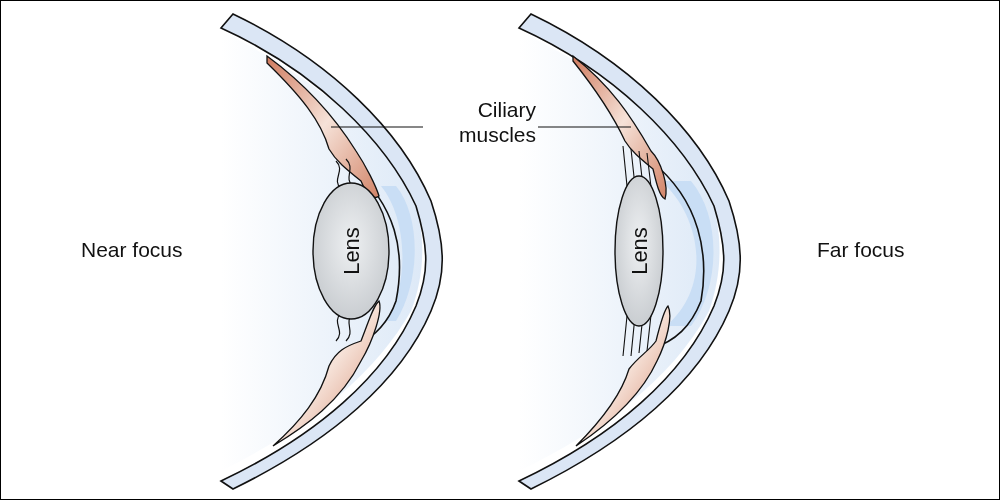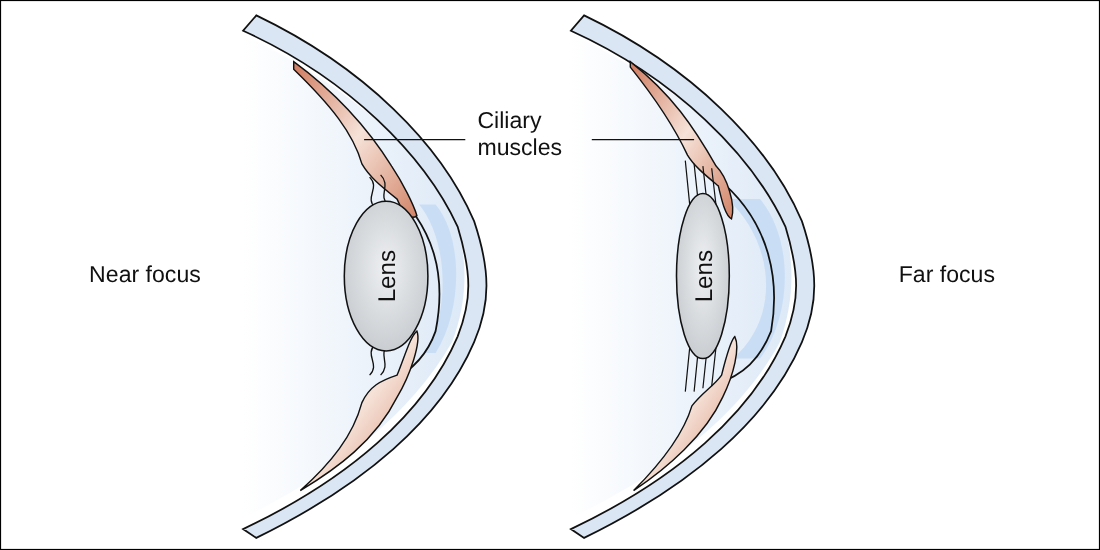--- a/index.html
+++ b/index.html
@@ -2,21 +2,21 @@
 <html><head>
 <meta charset="utf-8">
 <style>
   html, body { margin: 0; padding: 0; background: #ffffff; }
   body { width: 1000px; height: 500px; overflow: hidden; }
   .frame { position: relative; width: 998px; height: 498px; border: 1px solid #000; background: #fff; }
   svg { position: absolute; left: 0; top: 0; }
   .lbl { position: absolute; font-family: "Liberation Sans", sans-serif; color: #111; font-size: 21px; line-height: 1.2; }
   .near { left: 80px; top: 236px; }
   .far { left: 816px; top: 236px; }
-  .cil { left: 433px; top: 96px; text-align: left; }
+  .cil { left: 458px; top: 96px; text-align: right; }
   .lens-txt { font-family: "Liberation Sans", sans-serif; font-size: 22px; fill: #111; }
 </style>
 </head>
 <body>
 
 <div class="frame">
   <svg width="1000" height="500" viewBox="0 0 1000 500">
     <defs>
       <linearGradient id="bgL" x1="0" x2="1" y1="0" y2="0">
         <stop offset="0" stop-color="#ffffff"></stop>

